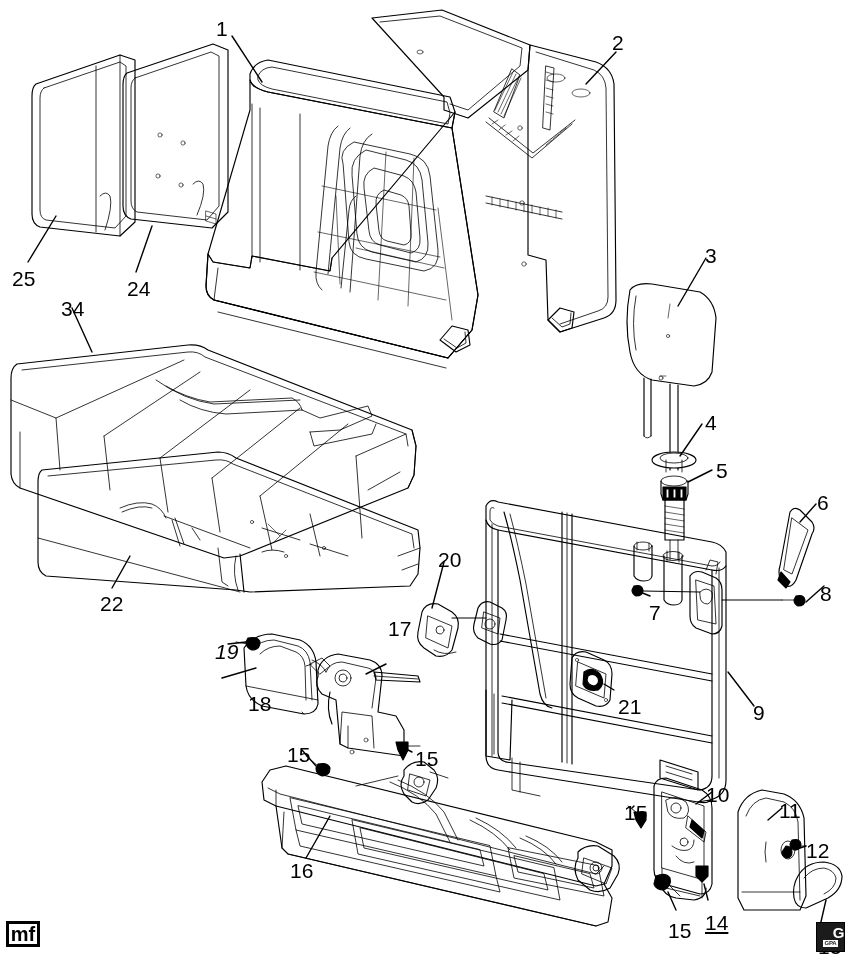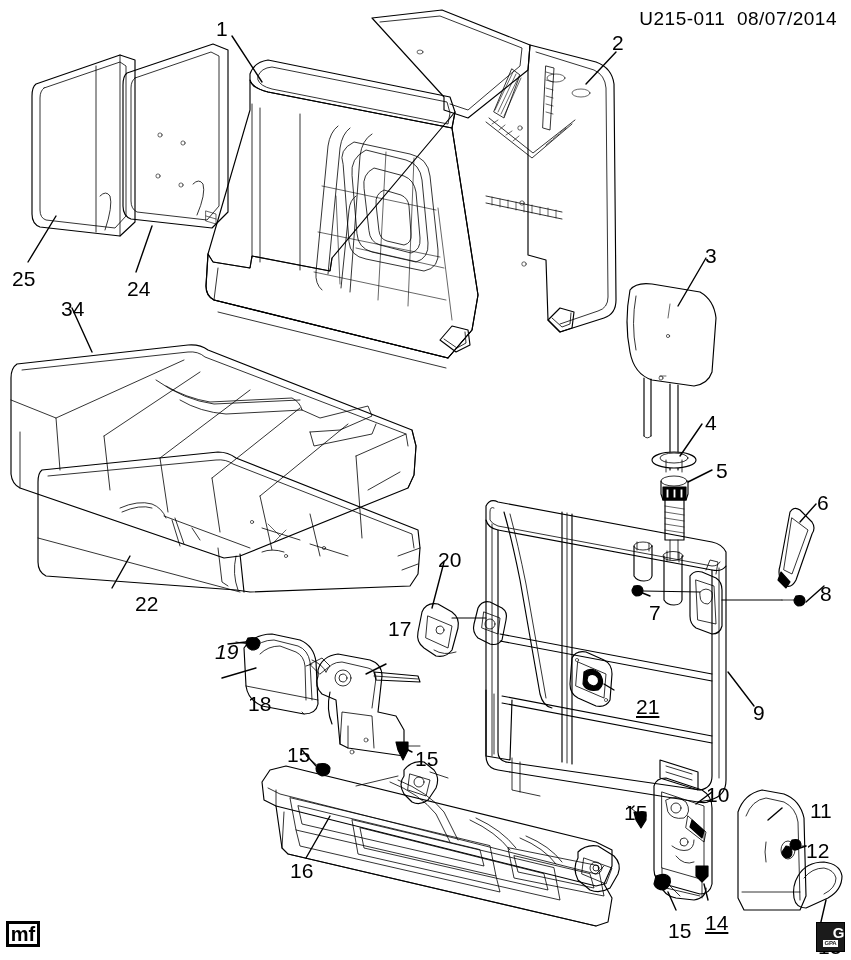--- a/index.html
+++ b/index.html
@@ -99,23 +99,20 @@
   .art .hair { stroke-width: 0.6; }
   .art .lead { stroke-width: 1.4; }
   .art .fillk { fill: #000; stroke: #000; }
   .art .fillw { fill: #ffffff; }
 </style>
 </head>
 <body>
 
 <div id="sheet">
 
-  <div class="hdr">
-    <span>U215-011</span>&nbsp;&nbsp;<span>08/07/2014</span>
-  </div>
 
   <svg class="art" width="851" height="960" viewBox="0 0 851 960">
 
     <g>
       <path d="M36 84 L120 55 L135 60 L135 222 L120 236 L40 227 Q32 224 32 214 L32 96 Q32 87 36 84 Z"></path>
       <path class="thin" d="M44 88 L120 62 L126 66 L126 216 L115 228 L46 220 Q40 218 40 210 L40 98 Q40 91 44 88 Z"></path>
       <path class="thin" d="M96 66 L96 232"></path>
       <path class="thin" d="M105 230 Q113 206 110 196 Q106 190 100 196"></path>
       <path class="thin" d="M120 55 L120 236"></path>
     </g>
@@ -543,35 +540,35 @@
       <div class="cal" style="left: 216px; top: 18px;">1</div>
       <div class="cal" style="left: 612px; top: 32px;">2</div>
       <div class="cal" style="left: 705px; top: 245px;">3</div>
       <div class="cal" style="left: 705px; top: 412px;">4</div>
       <div class="cal" style="left: 716px; top: 460px;">5</div>
       <div class="cal" style="left: 817px; top: 492px;">6</div>
       <div class="cal" style="left: 649px; top: 602px;">7</div>
       <div class="cal" style="left: 820px; top: 583px;">8</div>
       <div class="cal" style="left: 753px; top: 702px;">9</div>
       <div class="cal" style="left: 706px; top: 784px;">10</div>
-      <div class="cal" style="left: 779px; top: 800px; margin-left: 31px;">11</div>
+      <div class="cal" style="left: 779px; top: 800px;">11</div>
       <div class="cal" style="left: 806px; top: 840px;">12</div>
       <div class="cal" style="left: 818px; top: 936px;">13</div>
       <div class="cal" style="left: 705px; top: 912px; text-decoration: underline;">14</div>
       <div class="cal" style="left: 624px; top: 802px;">15</div>
       <div class="cal" style="left: 668px; top: 920px;">15</div>
       <div class="cal" style="left: 287px; top: 744px;">15</div>
       <div class="cal" style="left: 415px; top: 748px;">15</div>
       <div class="cal" style="left: 290px; top: 860px;">16</div>
       <div class="cal" style="left: 388px; top: 618px;">17</div>
       <div class="cal" style="left: 204px; top: 693px; margin-left: 44px;">18</div>
       <div class="cal" style="left: 215px; top: 641px; font-style: italic;">19</div>
       <div class="cal" style="left: 438px; top: 549px;">20</div>
-      <div class="cal" style="left: 636px; top: 696px; text-decoration: underline;">21</div>
-      <div class="cal" style="left: 100px; top: 593px; margin-left: 35px;">22</div>
+      <div class="cal" style="left: 618px; top: 696px;">21</div>
+      <div class="cal" style="left: 100px; top: 593px;">22</div>
       <div class="cal" style="left: 61px; top: 298px;">34</div>
       <div class="cal" style="left: 127px; top: 278px;">24</div>
       <div class="cal" style="left: 12px; top: 268px; text-align: right;">25</div>
     </div>
 
   <div class="mf-box">mf</div>
 
   <div class="gm-box">
     <div class="gm-top">GM</div>
     <div class="gm-bot">GPA</div>

